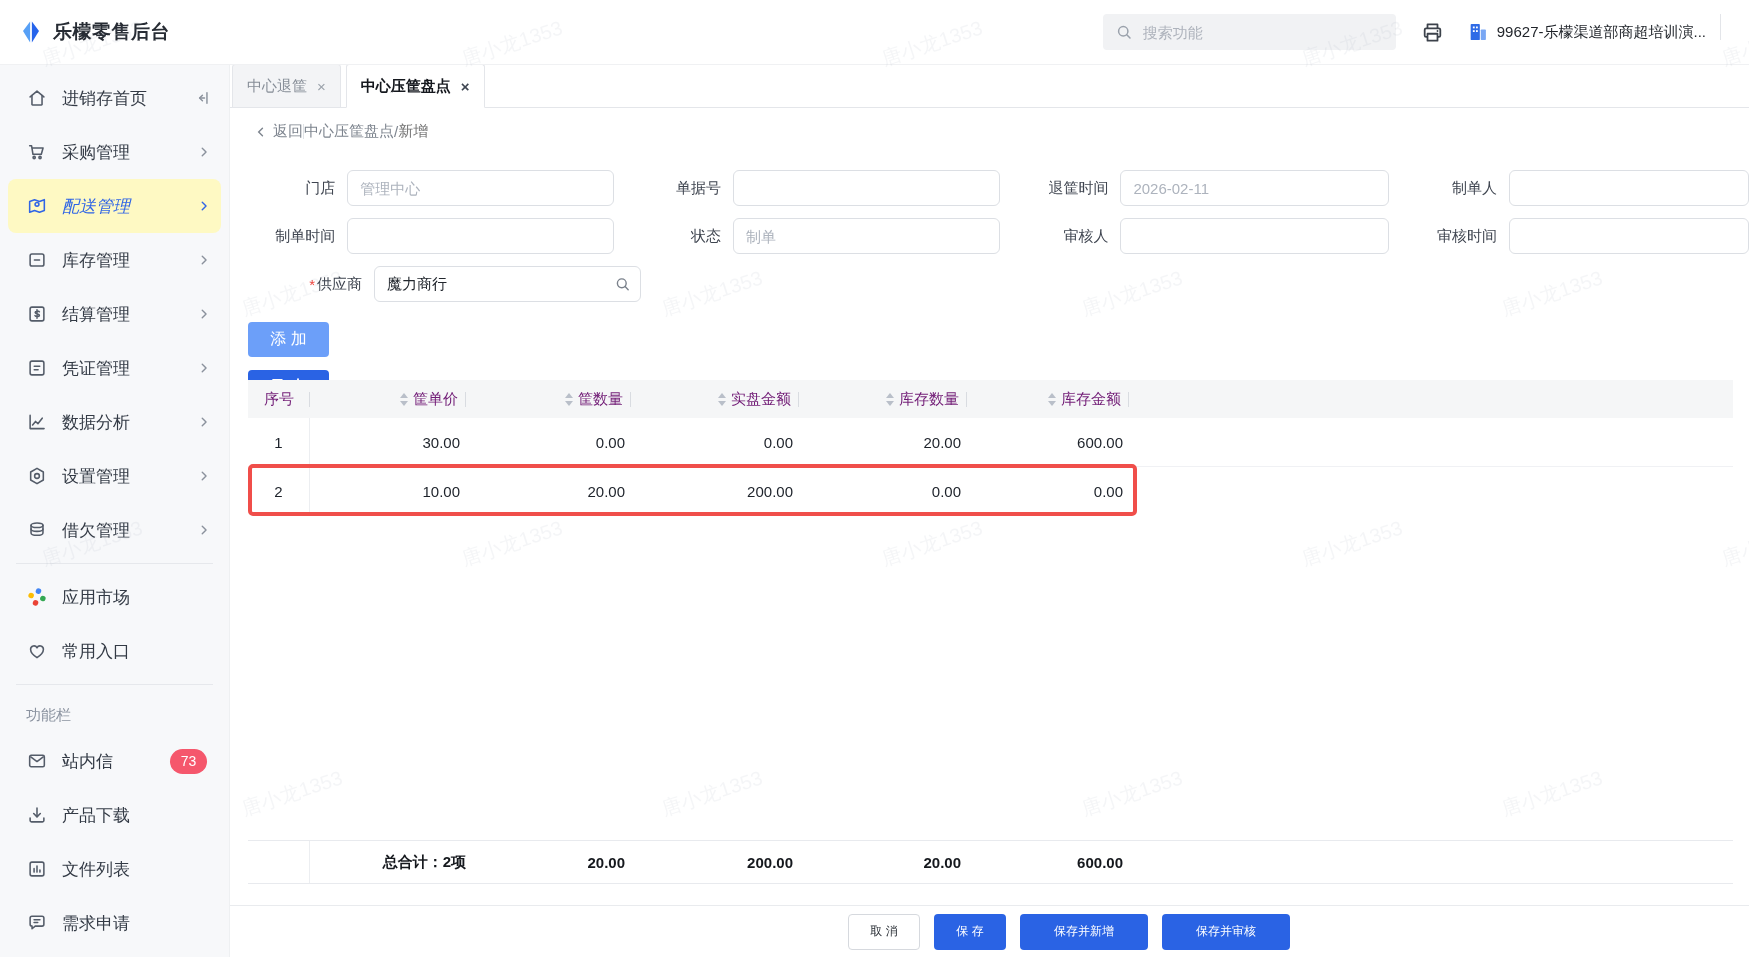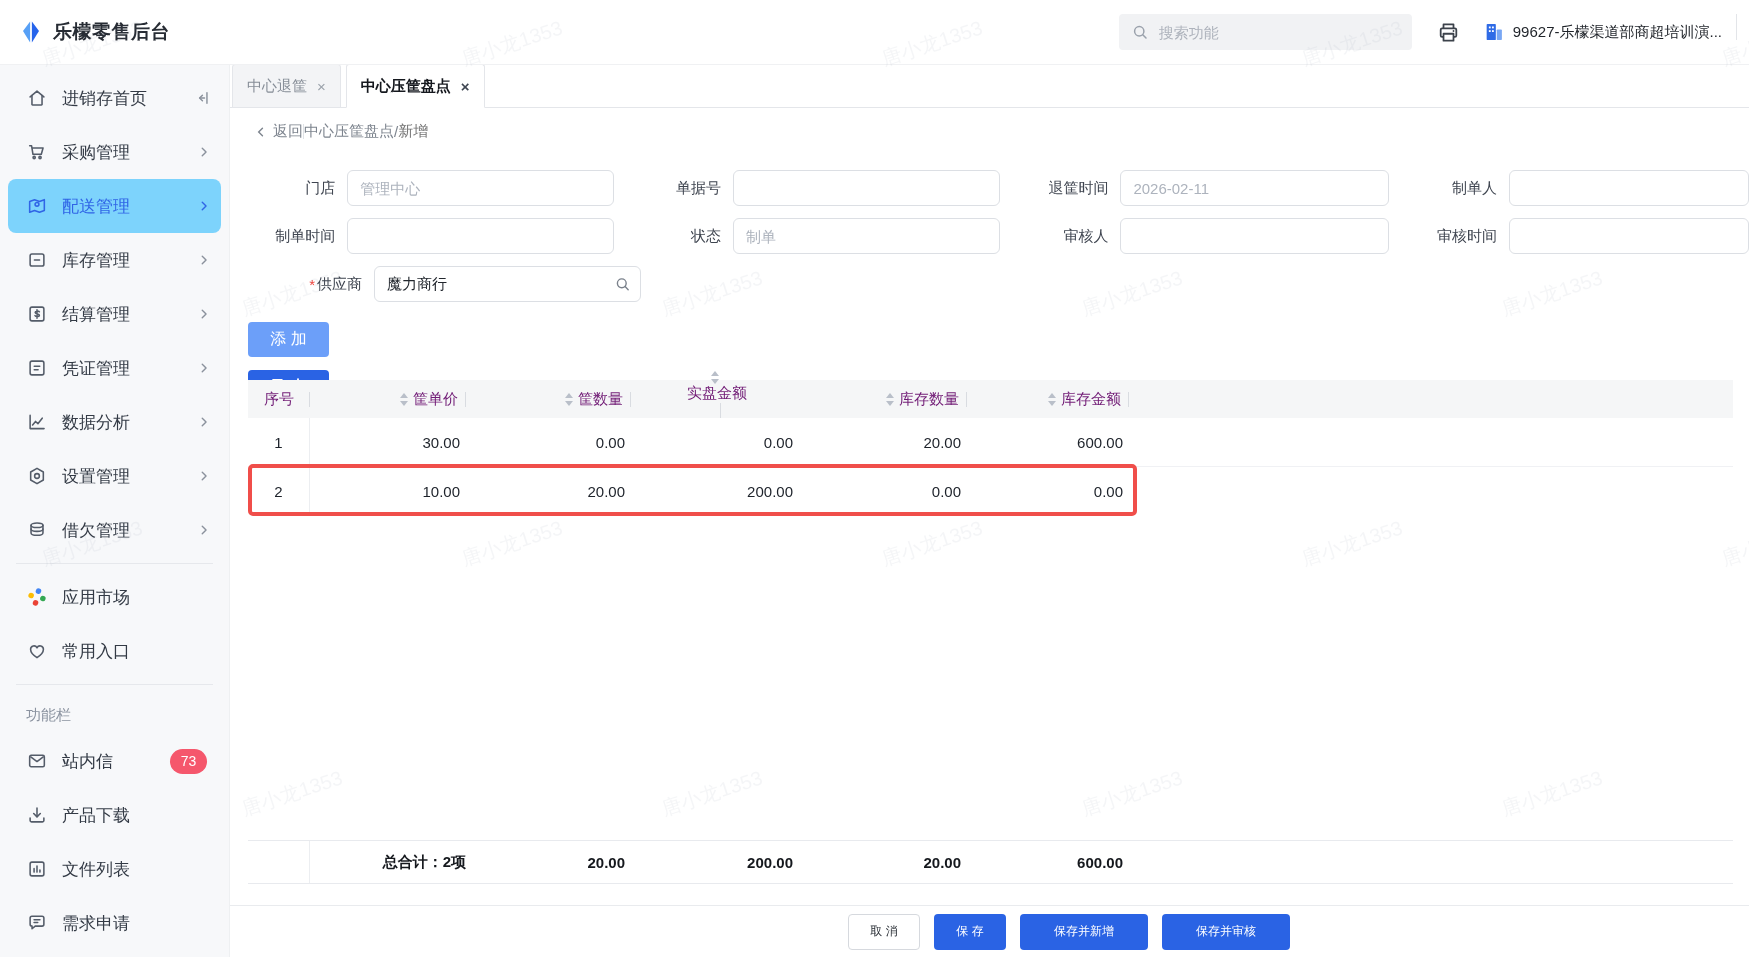--- a/index.html
+++ b/index.html
@@ -7,37 +7,37 @@
   .screen{position:relative;width:1749px;height:957px;overflow:hidden;background:#fff;}
 
   
   .topbar{position:absolute;top:0;left:0;right:0;height:64px;background:#fff;display:flex;align-items:center;border-bottom:1px solid #f0f1f3;z-index:10;}
   .brand{width:230px;display:flex;align-items:center;padding-left:18px;gap:9px;box-sizing:border-box;}
   .brand-name{font-size:19px;font-weight:bold;color:#272c34;letter-spacing:.5px;white-space:nowrap;}
   .topnav{display:flex;align-items:center;}
   .nav-item{font-size:16px;color:#1f2329;padding:8px 12px;margin-right:34px;border-radius:4px;cursor:pointer;display:flex;align-items:center;gap:6px;white-space:nowrap;}
   .nav-item.active{color:#3065e6;background:#e7eefc;}
   .caret-down{width:0;height:0;border-left:5px solid transparent;border-right:5px solid transparent;border-top:6px solid #454b54;margin-top:2px;}
-  .topbar-right{margin-left:auto;display:flex;padding-right:12px;}
+  .topbar-right{margin-left:auto;display:flex;padding-right:28px;}
   .searchbox{width:293px;height:36px;background:#f1f2f4;border-radius:4px;display:flex;align-items:center;padding:0 12px;box-sizing:border-box;margin-right:24px;gap:8px;}
   .searchbox input{border:none;background:transparent;outline:none;font-size:15px;color:#333;width:100%;font-family:inherit;}
   .searchbox input::placeholder{color:#aeb3bc;}
   .icon-btn{color:#3c424b;display:flex;align-items:center;cursor:pointer;}
   .printer{margin-right:22px;}
   .company{display:flex;align-items:center;gap:8px;font-size:15px;color:#1f2329;max-width:315px;white-space:nowrap;cursor:pointer;}
   .company-text{overflow:hidden;text-overflow:ellipsis;}
   .topbar-divider{width:1px;height:26px;background:#e3e5e9;margin-left:14px;}
 
   
   .sidebar{position:absolute;top:64px;left:0;bottom:0;width:230px;background:#f7f8fa;border-right:1px solid #eef0f2;box-sizing:border-box;padding-top:7px;z-index:9;}
   .side-item{height:54px;display:flex;align-items:center;padding:0 18px 0 26px;font-size:17px;color:#333a45;cursor:pointer;box-sizing:border-box;}
   .side-item .s-icon{width:22px;height:22px;margin-right:14px;color:#545c69;display:flex;align-items:center;flex:none;}
   .side-item .s-label{flex:1;white-space:nowrap;}
   .side-item .chev{color:#8a919c;display:flex;align-items:center;}
-  .side-item.active{background:#7dd3fc;border-radius:8px;margin:0 8px;padding:0 10px 0 18px;color:#3065e6;}
+  .side-item.active{background:#fef9c3;border-radius:8px;margin:0 8px;padding:0 10px 0 18px;color:#3065e6;font-style:italic;}
   .side-item.active .s-icon,.side-item.active .chev{color:#3065e6;}
   .badge{background:#f5576c;color:#fff;font-size:14px;min-width:37px;height:25px;border-radius:13px;display:flex;align-items:center;justify-content:center;margin-right:4px;padding:0 4px;box-sizing:border-box;}
   .side-divider{height:1px;background:#e6e8ec;margin:6px 16px;}
   .side-section{font-size:15px;color:#8b93a0;padding:15px 0 9px 26px;}
 
   
   .main{position:absolute;top:64px;left:230px;right:0;bottom:0;background:#fff;overflow:hidden;}
   .tabstrip{height:44px;display:flex;align-items:stretch;padding-left:2px;position:relative;background:#fff;}
   .tabstrip::after{content:'';position:absolute;left:0;right:0;bottom:0;height:1px;background:#e4e6ea;z-index:0;}
   .tab{position:relative;z-index:1;display:flex;align-items:center;gap:10px;padding:0 14px;font-size:15px;border:1px solid #e4e6ea;background:#f3f4f6;color:#868d97;margin-right:5px;border-radius:3px 3px 0 0;cursor:pointer;box-sizing:border-box;height:44px;}
@@ -434,21 +434,21 @@
             <span class="hdiv"></span>
           </div>
           <div class="th" style="width: 165px;">
             <span class="carets">
               <span class="c-up"></span>
               <span class="c-dn"></span>
             </span>
             <span>筐数量</span>
             <span class="hdiv"></span>
           </div>
-          <div class="th" style="width: 168px; flex-direction: column;">
+          <div class="th" style="width: 168px;">
             <span class="carets">
               <span class="c-up"></span>
               <span class="c-dn"></span>
             </span>
             <span>实盘金额</span>
             <span class="hdiv"></span>
           </div>
           <div class="th" style="width: 168px;">
             <span class="carets">
               <span class="c-up"></span>

